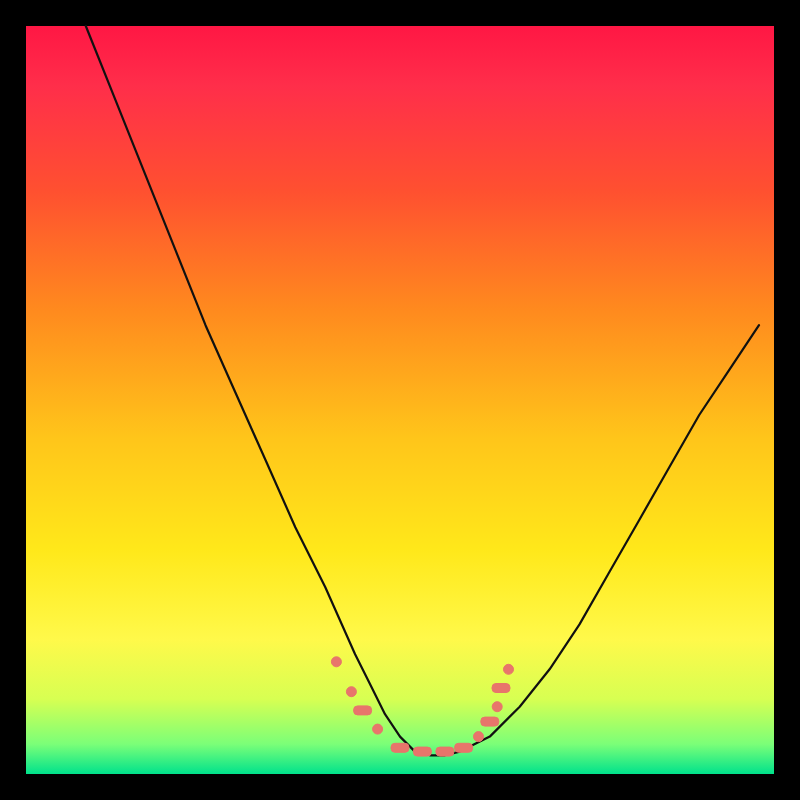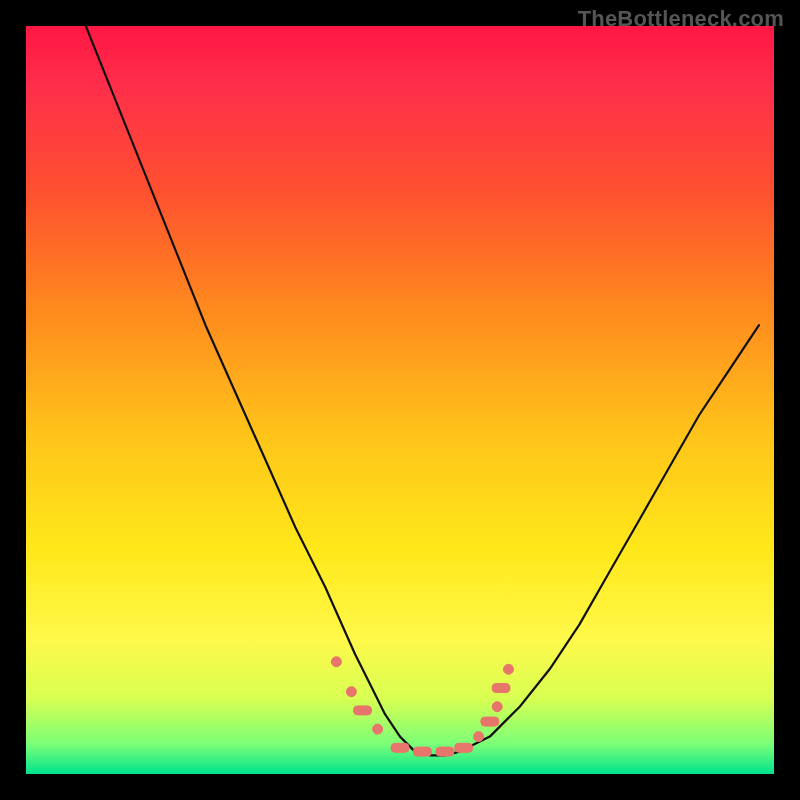--- a/index.html
+++ b/index.html
@@ -87,14 +87,13 @@
           <rect x="409.9" y="721.1" width="18" height="9" rx="4.5" class="marker pill"></rect>
           <rect x="428.6" y="717.3" width="18" height="9" rx="4.5" class="marker pill"></rect>
           <circle cx="452.5" cy="710.6" r="5" class="marker"></circle>
           <rect x="454.8" y="691.1" width="18" height="9" rx="4.5" class="marker pill"></rect>
           <circle cx="471.2" cy="680.7" r="5" class="marker"></circle>
           <rect x="466.0" y="657.5" width="18" height="9" rx="4.5" class="marker pill"></rect>
           <circle cx="482.5" cy="643.3" r="5" class="marker"></circle>
         </g>
     </svg>
   </div>
-  <div class="watermark">TheBottleneck.com</div>
 </div>
 
 </body></html>

